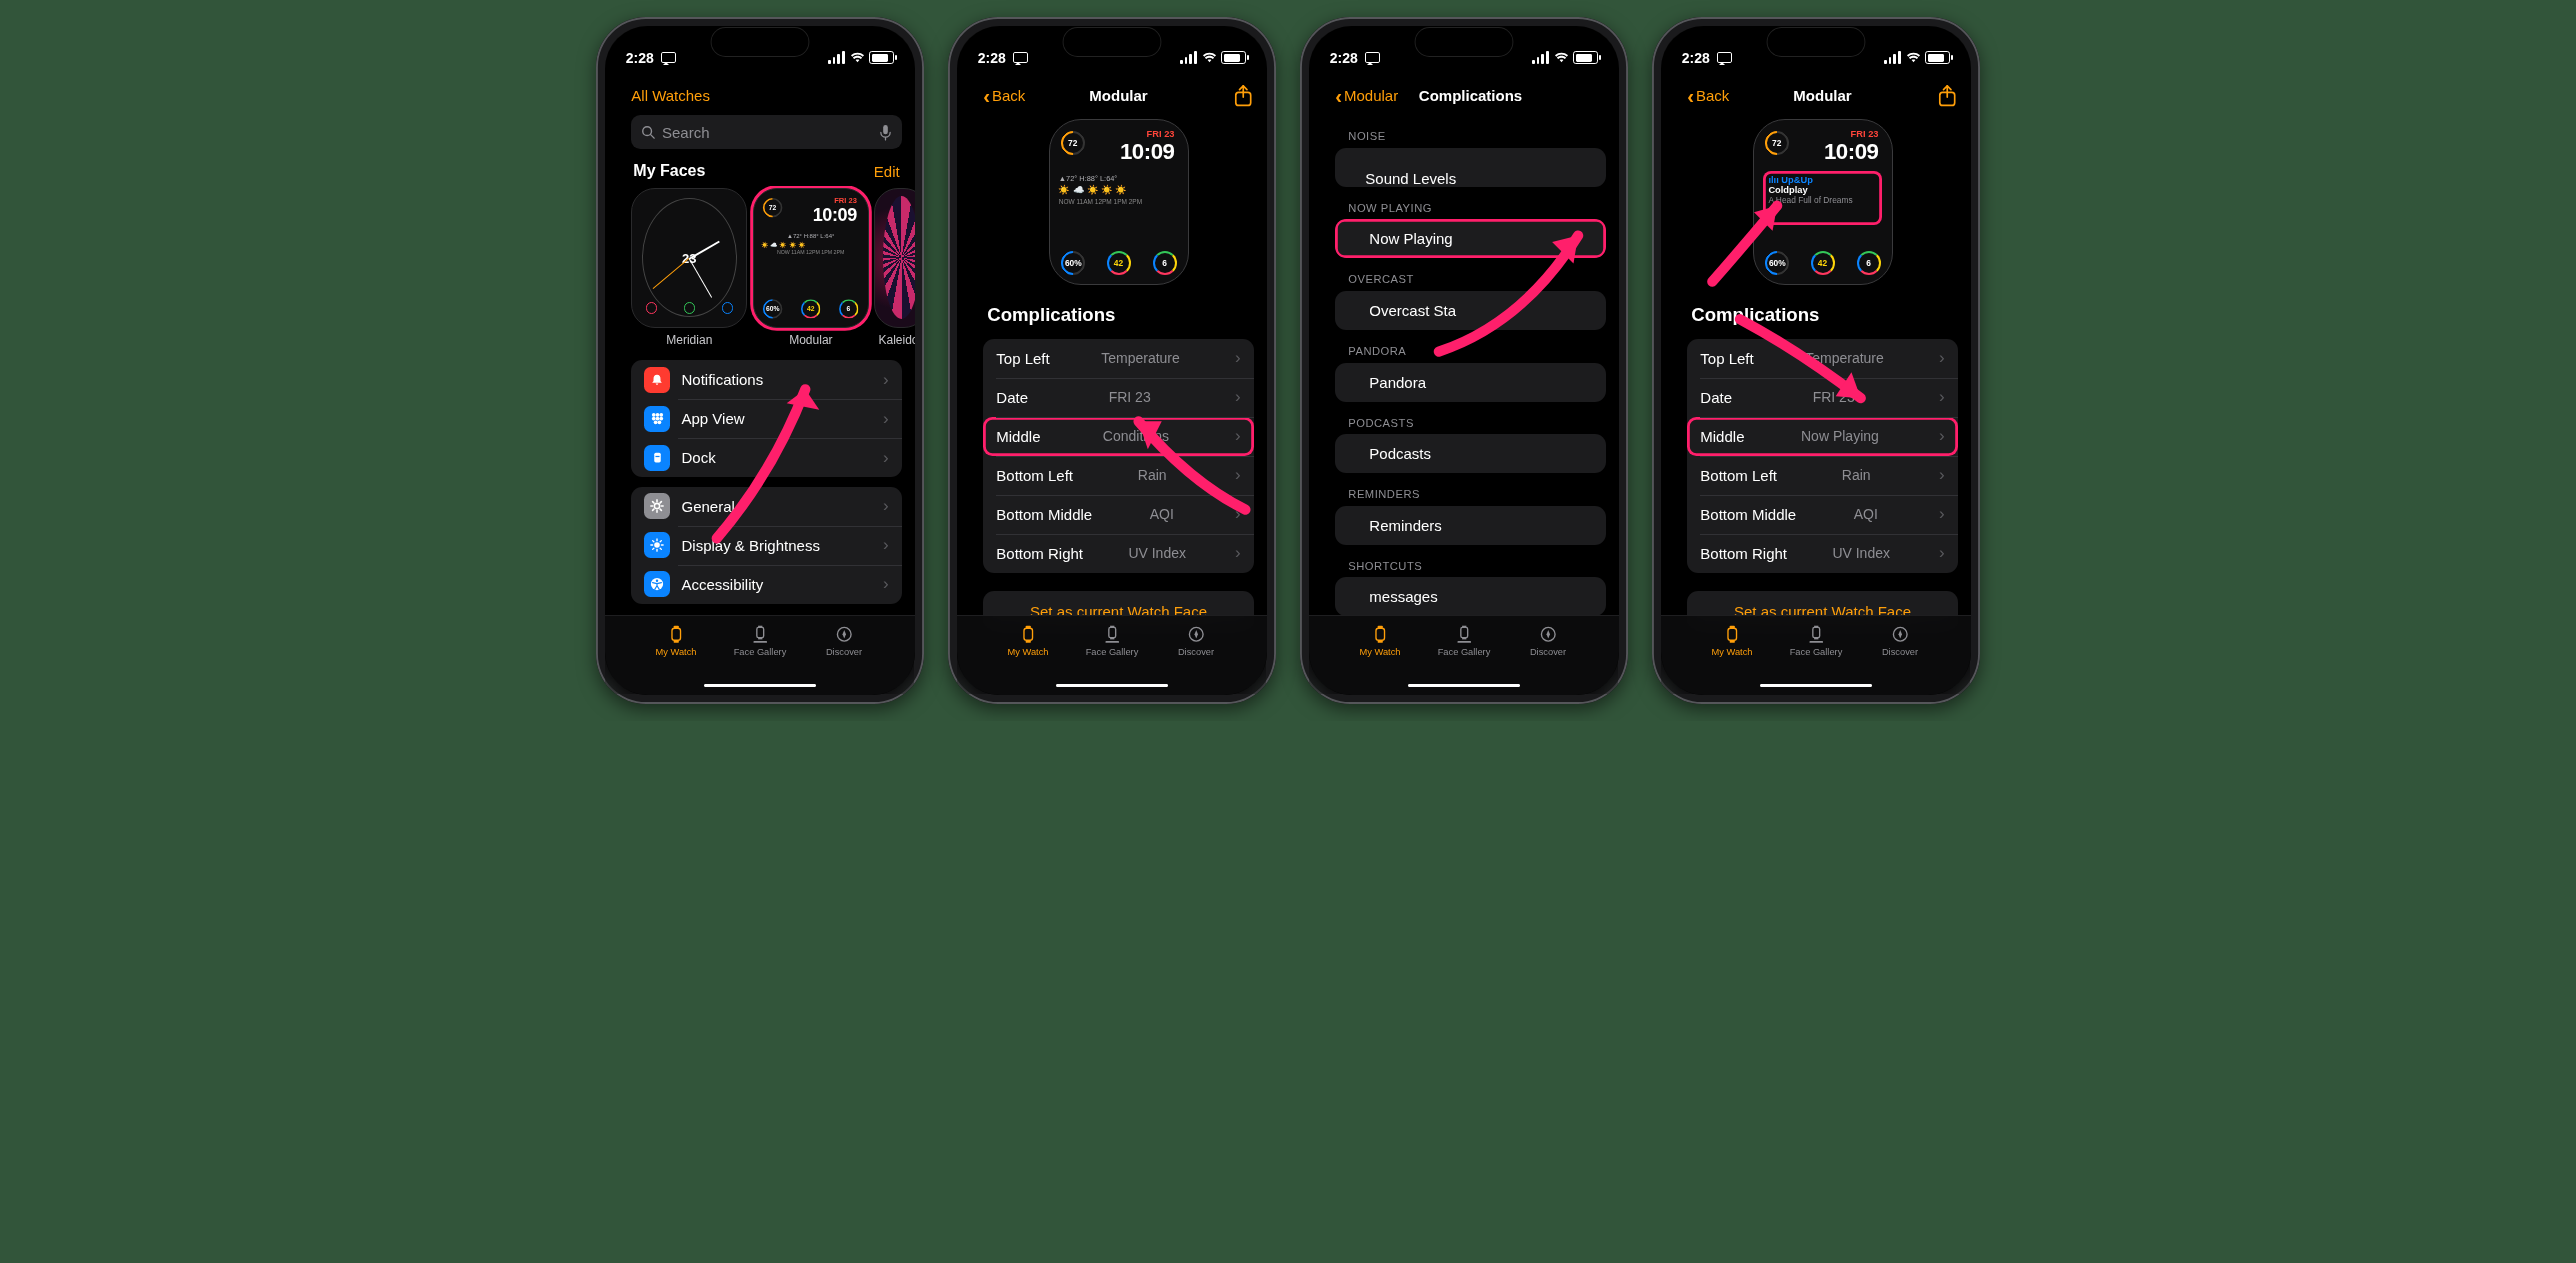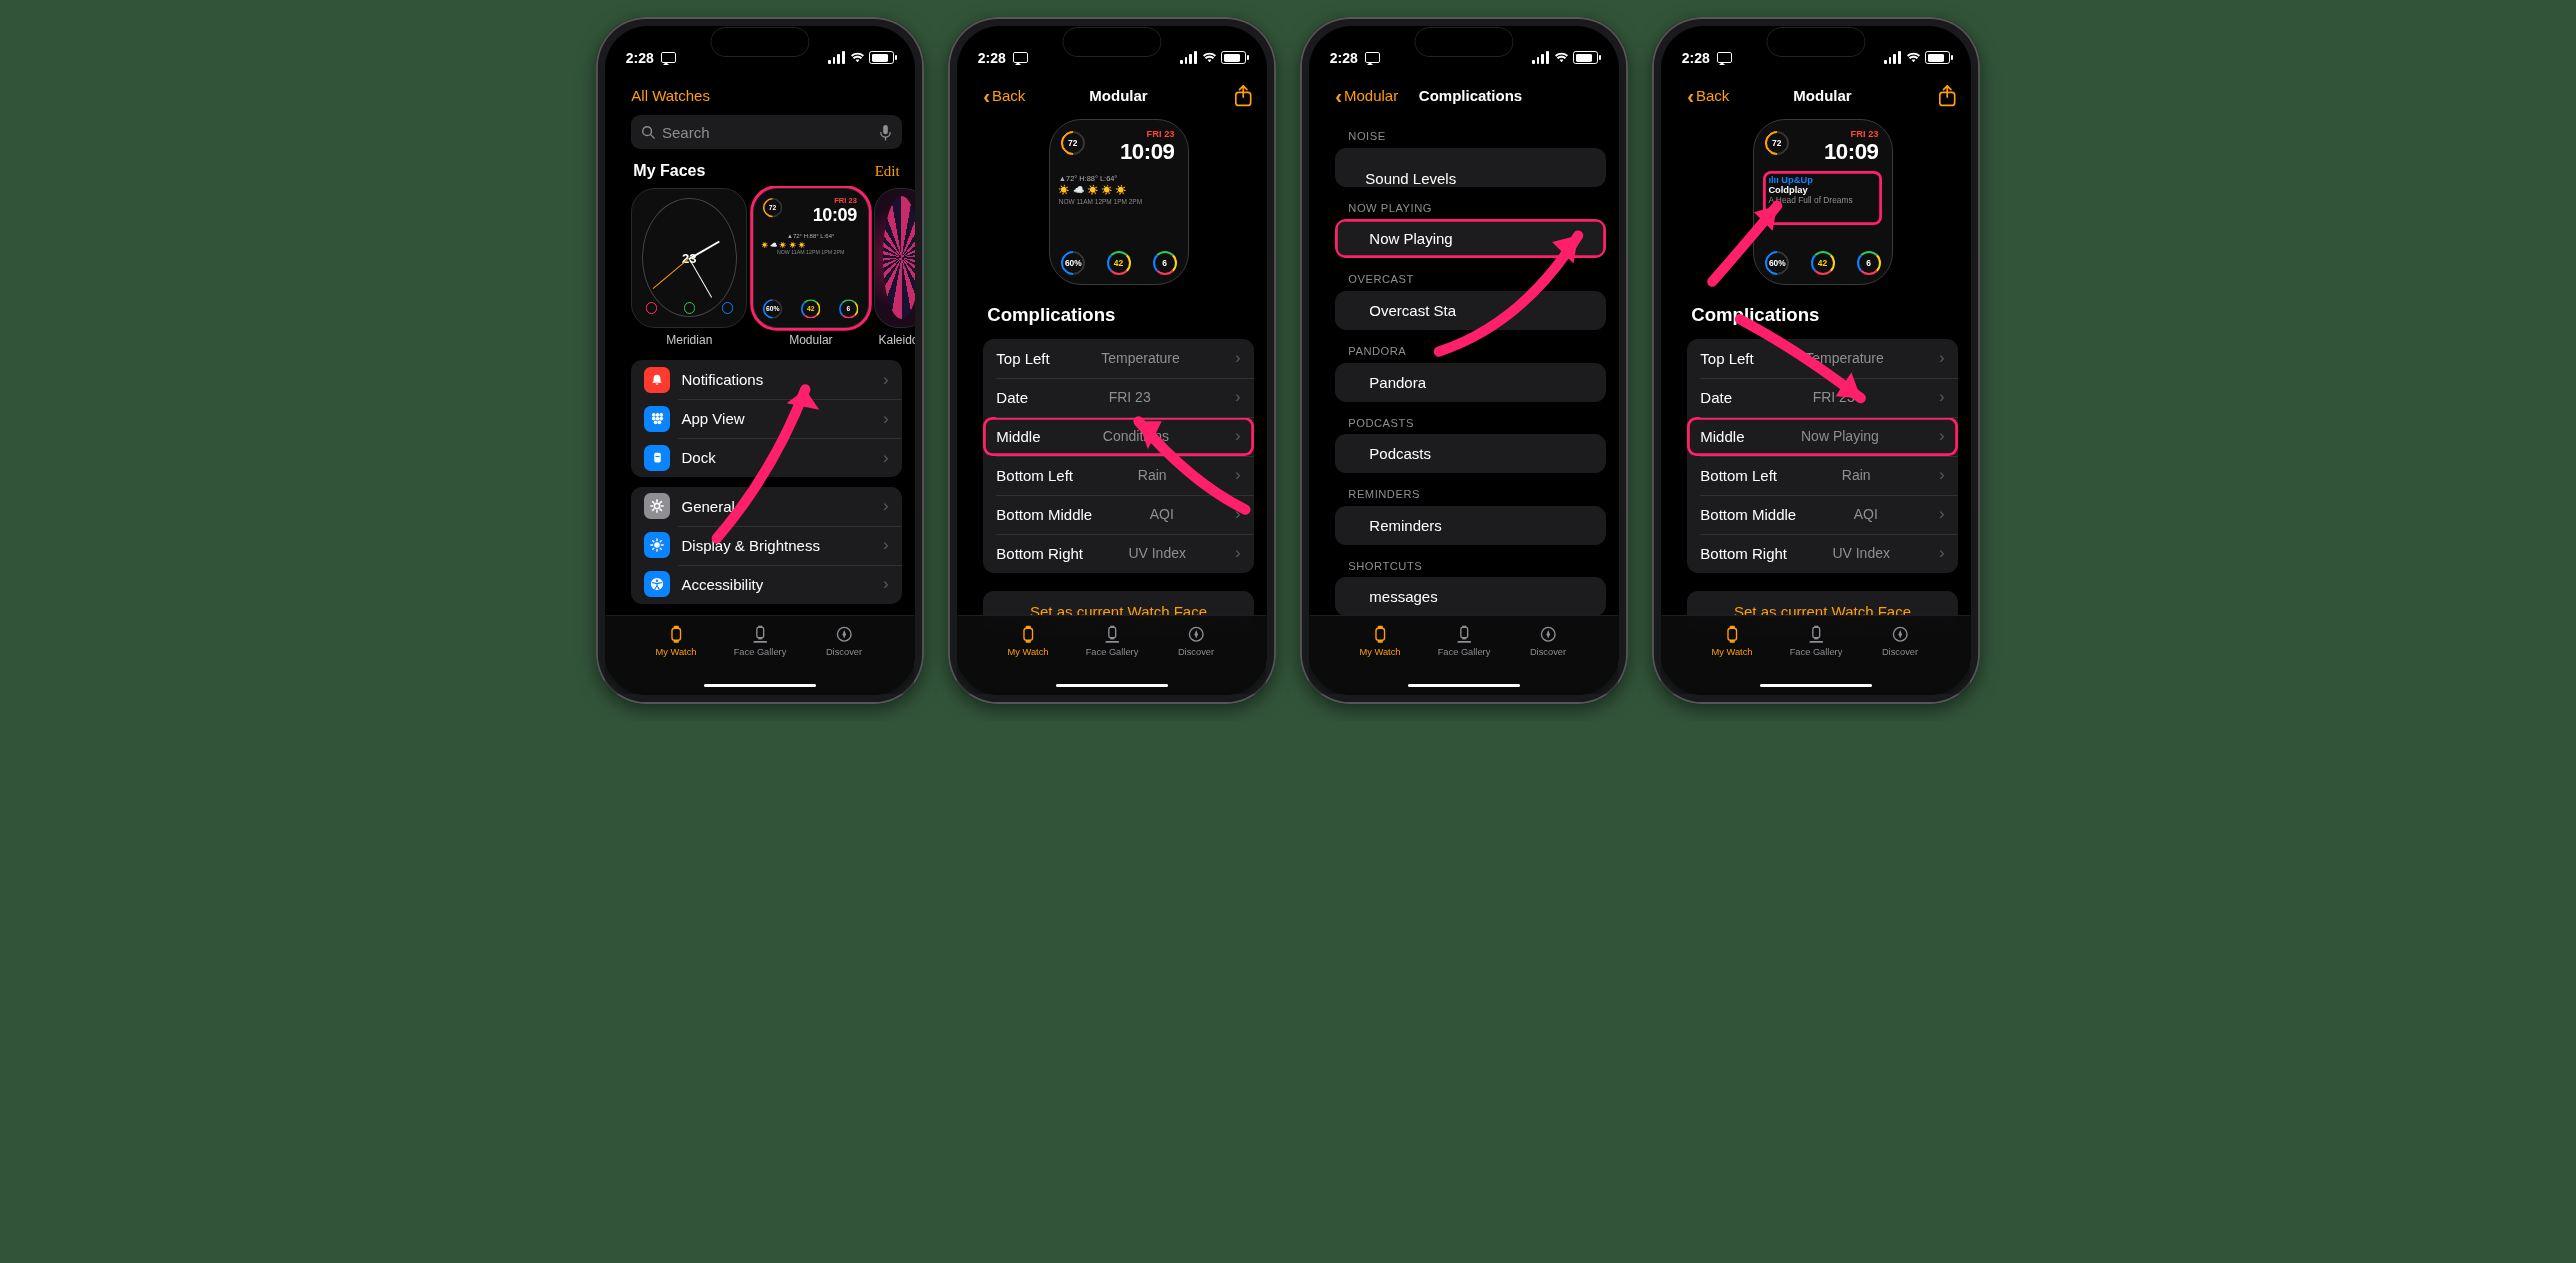--- a/index.html
+++ b/index.html
@@ -52,21 +52,21 @@
 
   .big-title { font-size:28px; font-weight:700; letter-spacing:-0.3px; padding:3.7px 15px 7.4px;}
 
   .search { margin:0 13px 13px; background:#1c1c1e; border-radius:9.3px; height:34px; display:flex; align-items:center; padding:0 9.3px; gap:7.4px; color:var(--sub);}
   .search svg {flex-shrink:0;}
   .search .fill { flex:1; font-size:15px;}
   .mic { width:13px; height:17px;}
 
   .hrow { display:flex; align-items:center; justify-content:space-between; padding:0 15px 5.6px; font-size:16px;}
   .hrow .left { font-weight:600;}
-  .hrow .edit { color:var(--accent); font-size:15px;font-family:Liberation Serif, serif;}
+  .hrow .edit { color:var(--accent); font-size:15px;}
 
   .faces { display:flex; gap:5.6px; padding:1.9px 3.7px 3.7px 13px; overflow:hidden;}
   .face-item { text-align:center; font-size:12px; color:#c8c8cc;}
   .face { width:114px; height:138px; background:#0e0e0f; border-radius:24px; border:1.9px solid #2a2a2c; position:relative; margin-bottom:5.6px; overflow:hidden;}
   .face.sel { box-shadow:0 0 0 2.8px var(--hot);}
   .face-label { display:block;}
   .peek { width:52px !important;}
 
   .section { margin:9.3px 13px 0; background:var(--card); border-radius:11.2px; overflow:hidden;}
   .row { display:flex; align-items:center; height:39px; padding:0 13px; gap:11.2px; font-size:15px; position:relative;}

